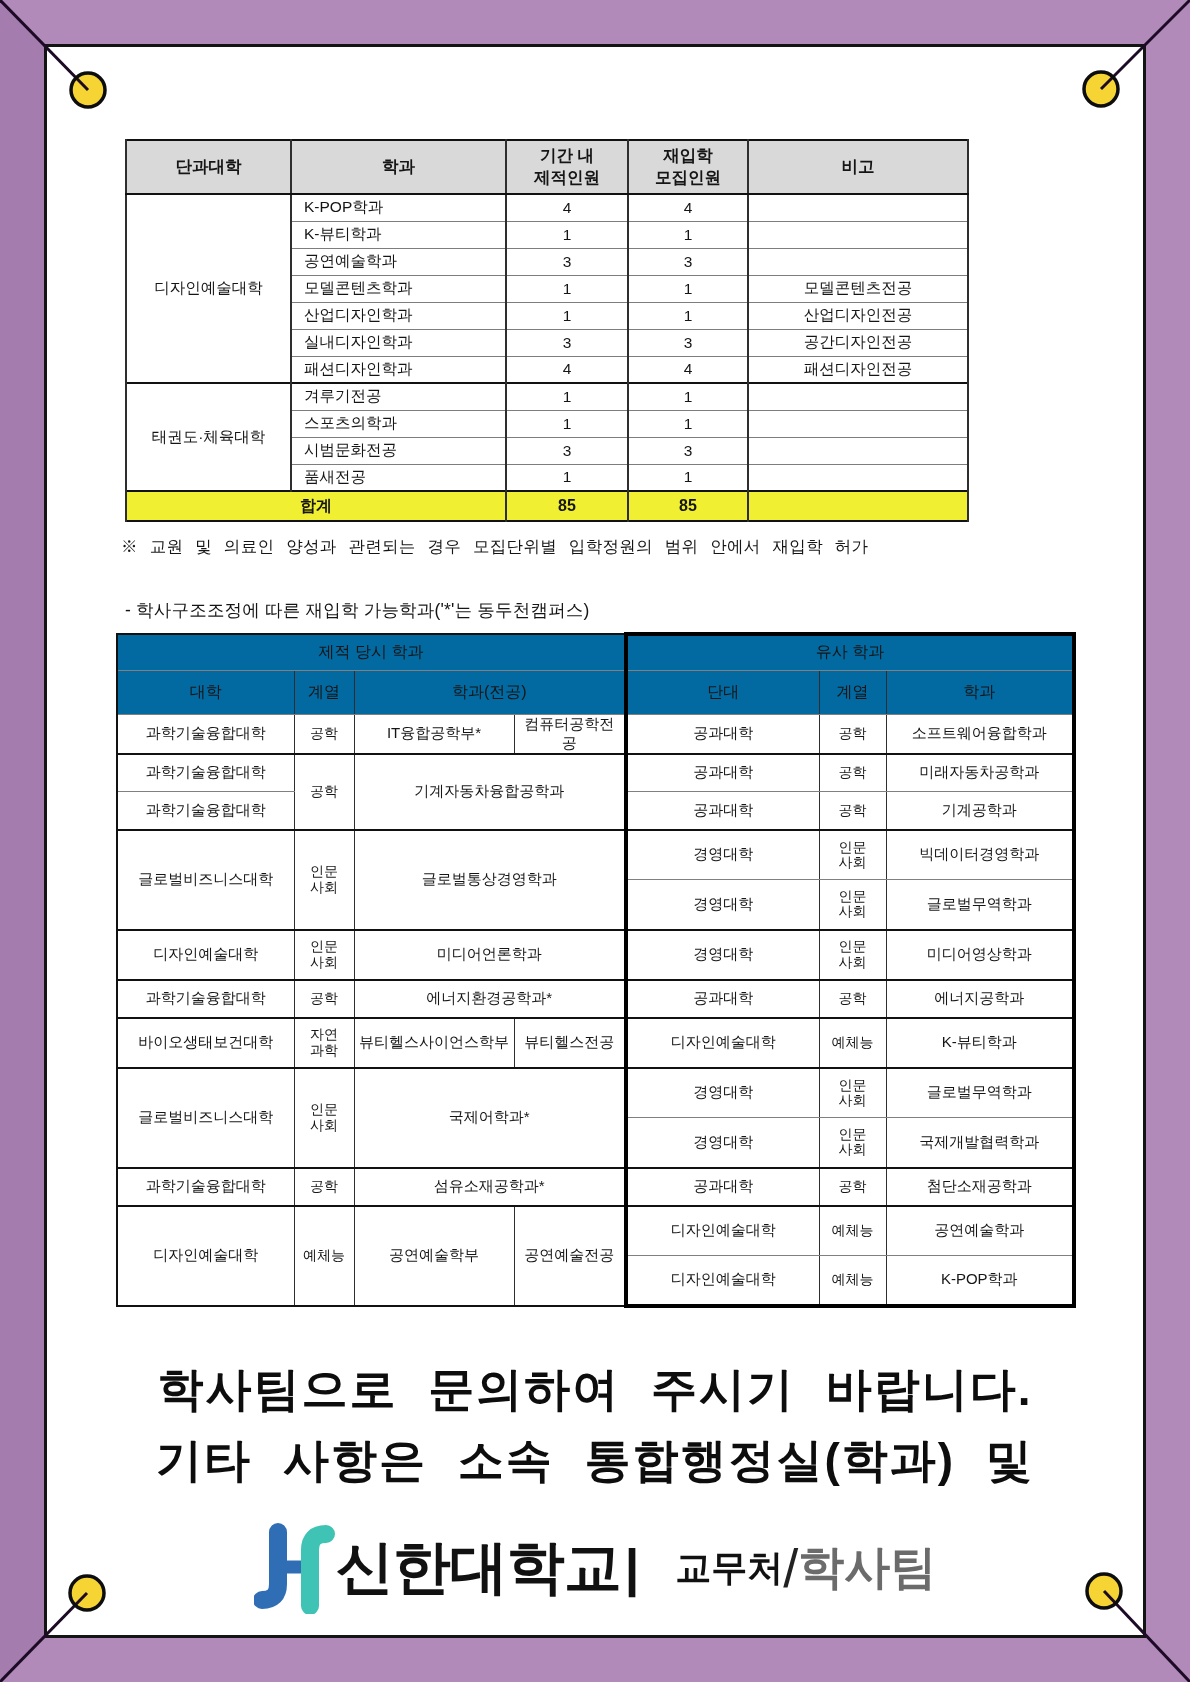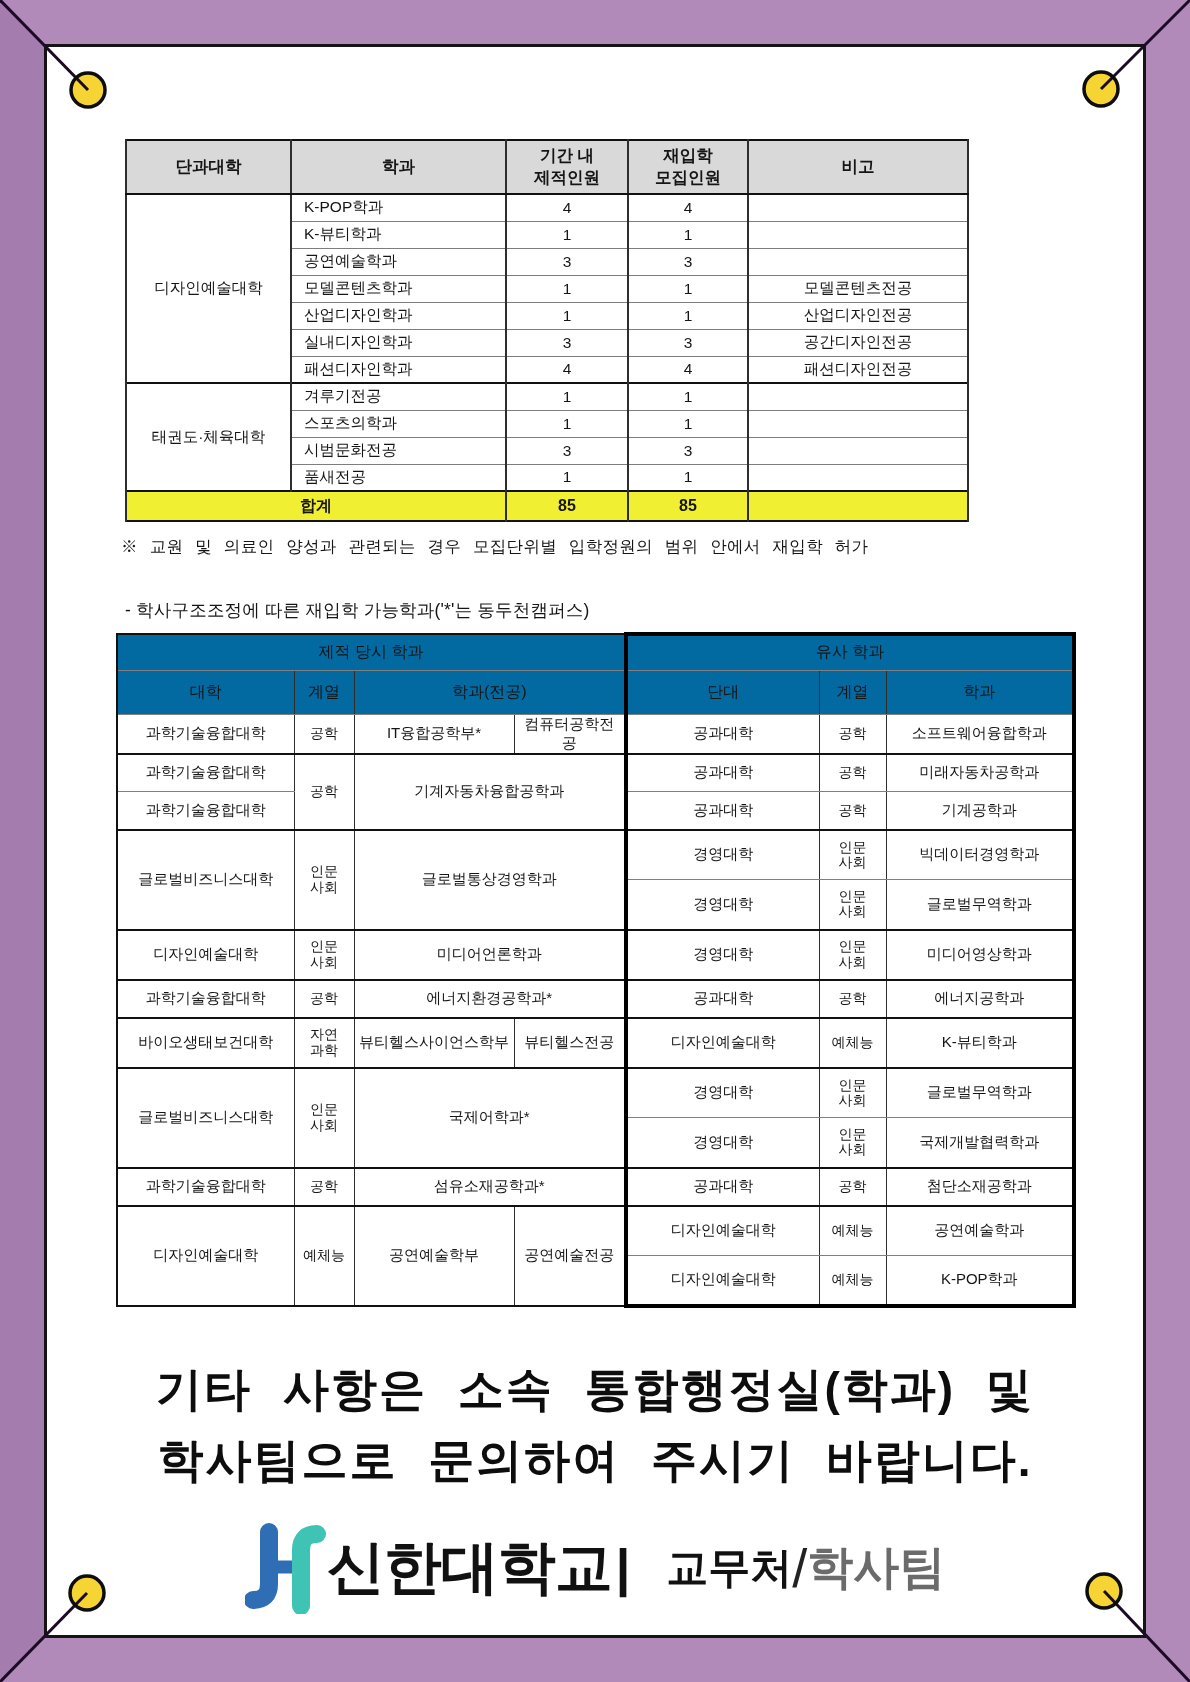--- a/index.html
+++ b/index.html
@@ -58,21 +58,21 @@
   .thR{ border-right:4px solid #000 !important; }
   .thT{ border-top:4px solid #000 !important; }
   .thB{ border-bottom:4px solid #000 !important; }
 
   
   .footer-msg{ margin-top:46px; text-align:center; font-weight:bold; font-size:46px;
     letter-spacing:2px; word-spacing:16px; line-height:1.55; color:#0d0d0d; }
   .logo-row{ margin-top:26px; display:flex; align-items:center; justify-content:center; gap:0; }
   .uni-name{ font-size:58px; font-weight:800; letter-spacing:-1px; color:#111; }
   .logo-divider{ font-size:52px; font-weight:bold; color:#111; margin:0 4px; }
-  .org-name{ font-size:42px; font-weight:800; color:#111;margin-left:32px; }
+  .org-name{ font-size:36px; font-weight:800; color:#111;margin-left:32px; }
   .slash{ font-size:54px; font-weight:300; color:#222; }
   .team-name{ font-size:46px; font-weight:600; color:#6b6b6b; }
 </style>
 </head>
 <body>
 
 <div class="left-wall"></div>
 
 <div class="page">
 
@@ -309,22 +309,22 @@
     </tr>
     <tr class="rb">
       <td class="thL thB">디자인예술대학</td>
       <td class="k thB">예체능</td>
       <td class="thR thB">K-POP학과</td>
     </tr>
   </tbody>
     </table>
 
   <div class="footer-msg">
+    <div>학사팀으로 문의하여 주시기 바랍니다.</div>
     <div>기타 사항은 소속 통합행정실(학과) 및</div>
-    <div>학사팀으로 문의하여 주시기 바랍니다.</div>
   </div>
 
   <div class="logo-row">
     <svg width="82" height="92" viewBox="0 0 82 92">
       <path d="M24,10 L24,62 Q24,78 8,78" stroke="#2f6eb5" stroke-width="18" fill="none" stroke-linecap="round"></path>
       <path d="M24,45 L56,45" stroke="#2f6eb5" stroke-width="13" fill="none"></path>
       <path d="M56,84 L56,28 Q56,12 72,12" stroke="#3fc3b4" stroke-width="18" fill="none" stroke-linecap="round"></path>
     </svg>
     <span class="uni-name">신한대학교</span>
     <span class="logo-divider">|</span>

